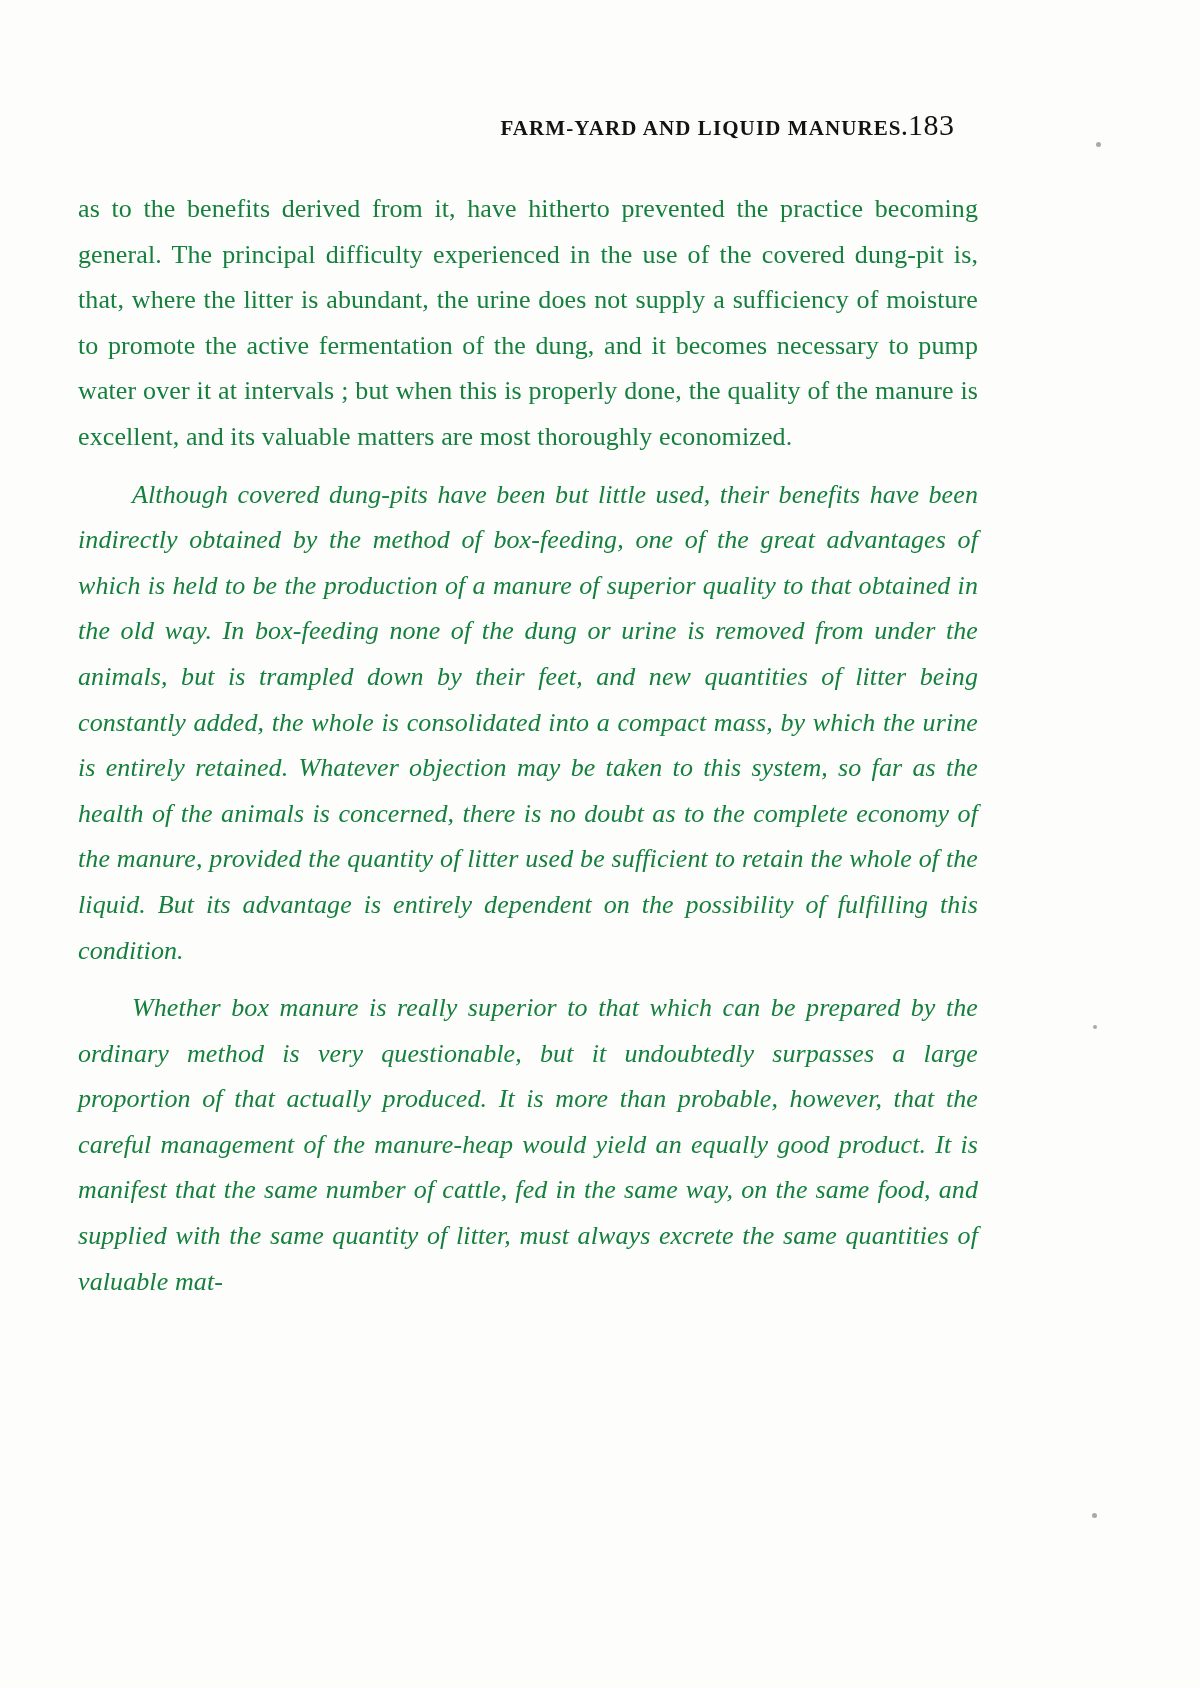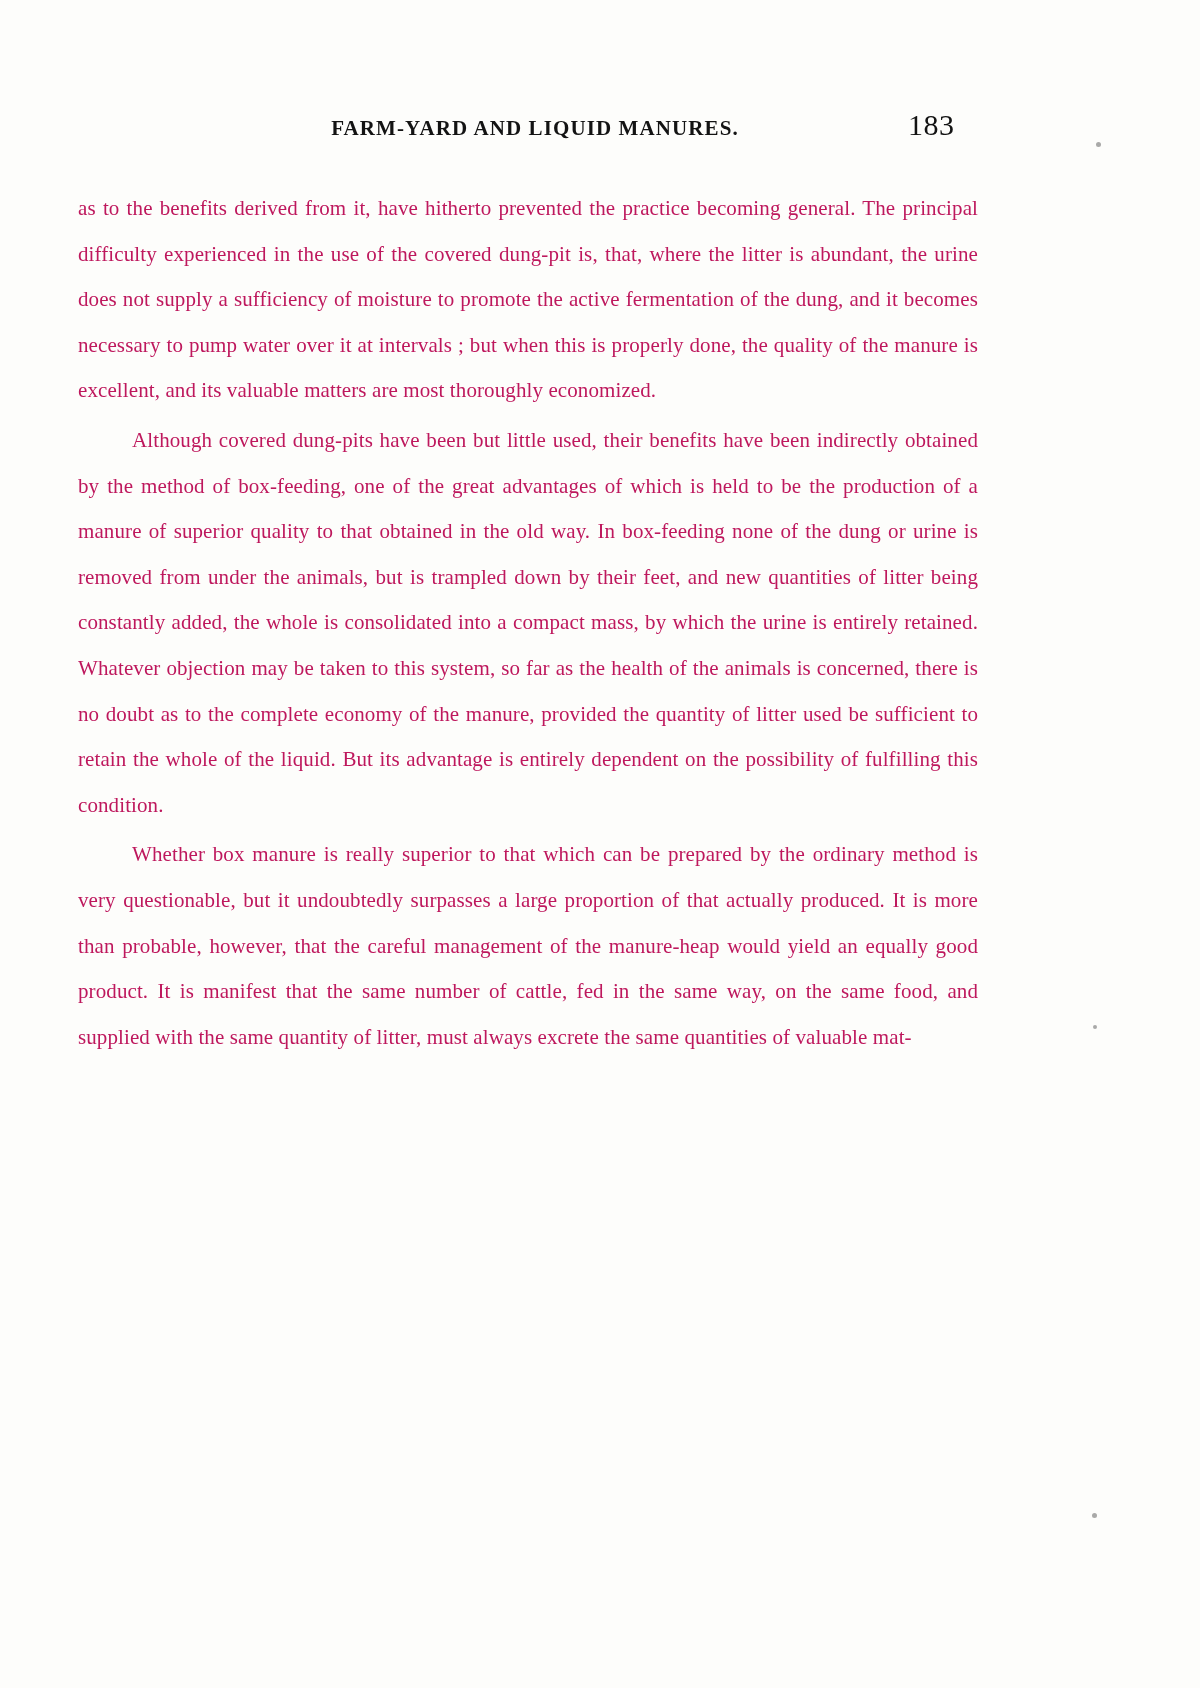--- a/index.html
+++ b/index.html
@@ -23,51 +23,52 @@
     width: 900px;
   }
   .header {
     display: flex;
     align-items: baseline;
     justify-content: space-between;
     margin-bottom: 44px;
   }
   .running-head {
     flex: 1;
-    text-align: center;
+    text-align: right;
     font-size: 21px;
     letter-spacing: 1.1px;
     font-variant: small-caps;
     text-transform: uppercase;
     font-weight: 700;
     color: #131313;
     padding-left: 84px;
   }
   .folio {
     font-size: 30px;
     font-weight: 400;
     color: #131313;
     min-width: 70px;
     text-align: left;
     letter-spacing: 0.5px;
   }
   p.para {
     margin: 0;
-    font-size: 21px;
+    font-size: 26px;
     line-height: 45.6px;
     text-align: justify;
     text-justify: inter-word;
-    color: #be185d;
+    color: #15803d;
     letter-spacing: 0.1px;
   }
   p.para.indent {
     text-indent: 54px;
   }
   p.para + p.para {
-    margin-top: 4px;
+    margin-top: 12px;
+    font-style: italic;
   }
   
   .speck {
     position: absolute;
     background: #555;
     border-radius: 50%;
     opacity: 0.5;
   }
   .speck.s1 { left: 1096px; top: 142px; width: 5px; height: 5px; }
   .speck.s2 { left: 1093px; top: 1025px; width: 4px; height: 4px; }

